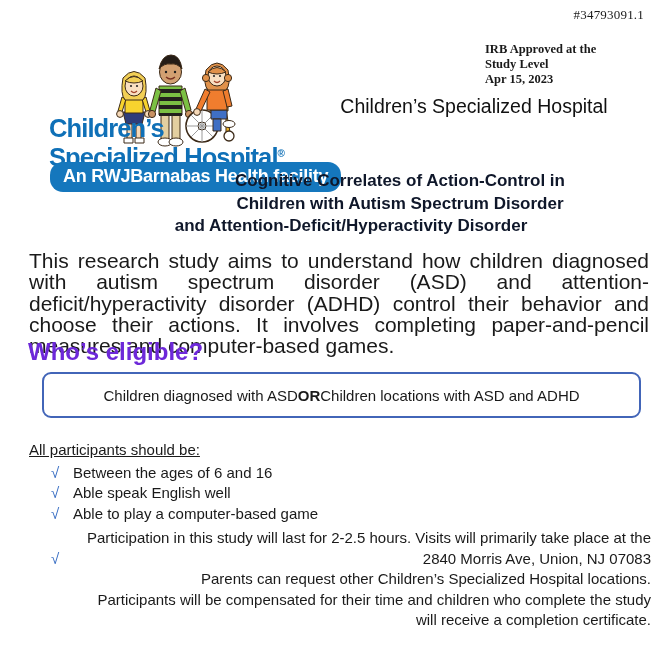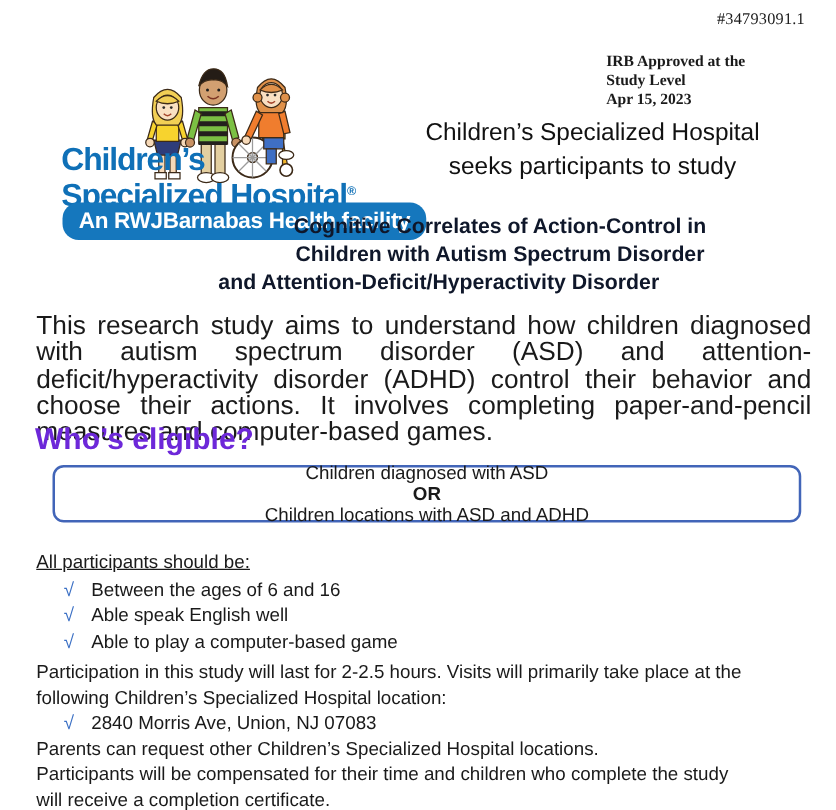--- a/index.html
+++ b/index.html
@@ -147,21 +147,20 @@
     position: absolute;
     left: 0;
     top: 0;
     width: 100%;
     height: 100%;
     display: flex;
     align-items: center;
     justify-content: center;
     font-size: 15px;
     color: #1a1a1a;
-    flex-direction: column;
   }
   .eligible-box-text b { font-weight: bold; }
 
   
   .participants {
     position: absolute;
     left: 29px;
     top: 440px;
     width: 600px;
     font-size: 15px;
@@ -190,21 +189,21 @@
   
   .closing {
     position: absolute;
     left: 29px;
     top: 528px;
     width: 622px;
     font-size: 15px;
     line-height: 20.5px;
     color: #1a1a1a;
   }
-  .closing p { margin: 0; }
+  .closing p { margin: 0; text-align: right; }
   .closing .addr {
     position: relative;
     padding-left: 44px;
   }
   .closing .addr .tick {
     position: absolute;
     left: 22px;
     top: 0;
     color: #3a6fc4;
   }
@@ -317,21 +316,20 @@
   <div class="logo-wordmark">
     <div>Children’s</div>
     <div><span>Specialized Hospital</span><span class="reg">®</span></div>
   </div>
 
   <div class="logo-badge">An RWJBarnabas Health facility</div>
 </div>
 
 <div class="headline">
   <div>Children’s Specialized Hospital</div>
-  <div>seeks participants to study</div>
 </div>
 
 <div class="study-title">
   <span class="ln1">Cognitive Correlates of Action-Control in</span>
   <span class="ln2">Children with Autism Spectrum Disorder</span>
   <span class="ln3">and Attention-Deficit/Hyperactivity Disorder</span>
 </div>
 
 <div class="intro">This research study aims to understand how children diagnosed with autism spectrum disorder (ASD) and attention-deficit/hyperactivity disorder (ADHD) control their behavior and choose their actions. It involves completing paper-and-pencil measures and computer-based games.</div>
 
@@ -358,21 +356,20 @@
     </li>
     <li>
       <span class="tick">√</span>
       <span>Able to play a computer-based game</span>
     </li>
   </ul>
 </div>
 
 <div class="closing">
   <p>Participation in this study will last for 2-2.5 hours. Visits will primarily take place at the</p>
-  <p>following Children’s Specialized Hospital location:</p>
   <p class="addr">
     <span class="tick">√</span>
     <span>2840 Morris Ave, Union, NJ 07083</span>
   </p>
   <p>Parents can request other Children’s Specialized Hospital locations.</p>
   <p>Participants will be compensated for their time and children who complete the study</p>
   <p>will receive a completion certificate.</p>
 </div>
 
 </body></html>

